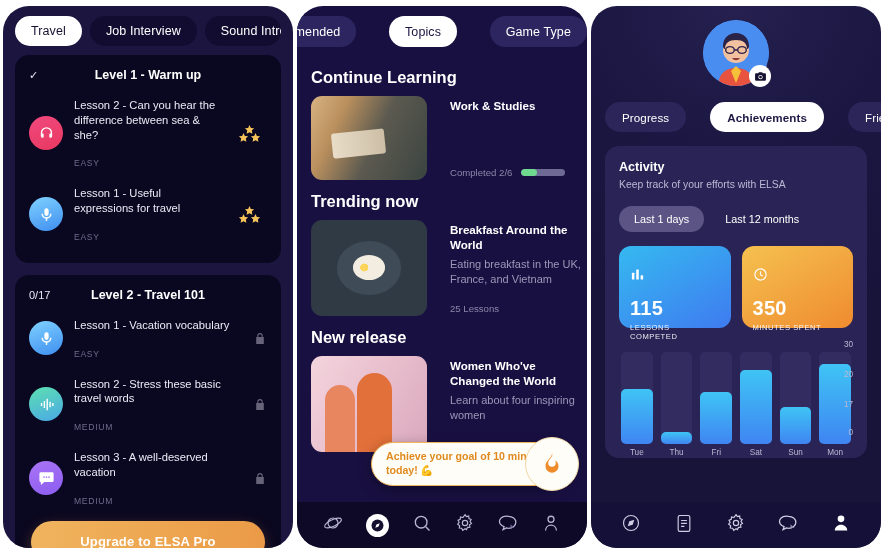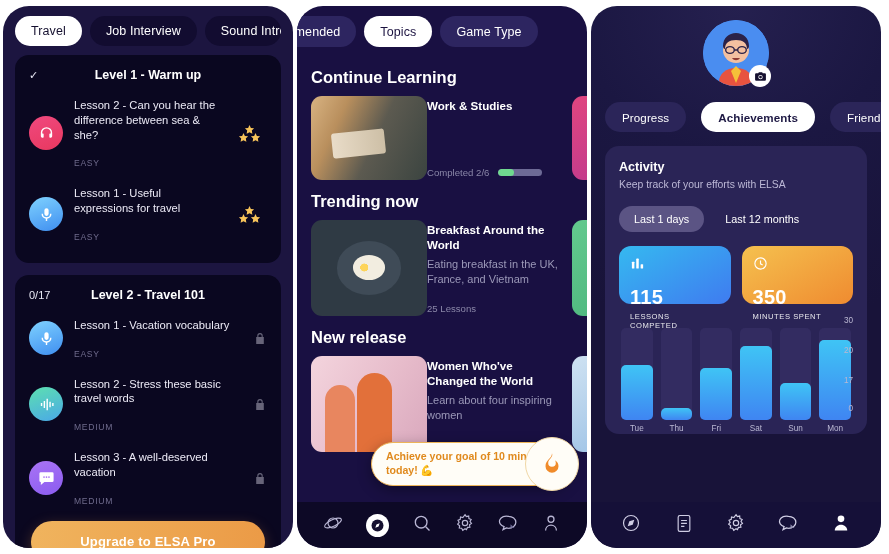--- a/index.html
+++ b/index.html
@@ -9,21 +9,21 @@
   .stage { position:relative; width:889px; height:554px; display:flex; gap:4px; padding:6px 3px; }
 
   .phone {
     position:relative; width:290px; height:542px; border-radius:26px;
     overflow:hidden; flex:0 0 290px;
   }
   
   .p1 { background:#1c1540; }
   .p1-inner { position:absolute; inset:0; padding:10px 12px 0 12px; }
 
-  .chips { display:flex; gap:8px; align-items:center; margin-bottom:9px; }
+  .chips { display:flex; gap:8px; align-items:center; margin-bottom:9px;justify-content:space-between; }
   .chip {
     height:30px; padding:0 16px; border-radius:16px; display:flex; align-items:center;
     font-size:12.5px; color:#ffffff; background:#120c30; white-space:nowrap; letter-spacing:.1px;
   }
   .chip.active { background:#ffffff; color:#15102f; font-weight:400; }
   .chip.clipped { overflow:hidden; }
 
   .card {
     background:#0a0720; border-radius:14px; padding:10px 12px 12px 12px; margin-bottom:12px;
   }
@@ -63,21 +63,21 @@
 
   
   .p2 { background:#191042; }
   .p2-inner { position:absolute; inset:0; padding:10px 0 0 0; }
   .p2 .chips { padding:0 0 0 0; margin-left:-36px; }
   .p2 .chip { background:#2d2560; height:31px; }
   .p2 .chip.active { background:#fff; color:#1b1240; }
 
   .sec-title { font-size:16.5px; font-weight:bold; color:#fff; padding:12px 14px 9px 14px; }
   .hrow { display:flex; gap:10px; padding:0 0 0 14px; overflow:hidden; }
-  .hcard { flex:0 0 auto; display:flex; gap:0; }
+  .hcard { flex:0 0 auto; display:flex; gap:23px; }
   .thumb { width:116px; height:84px; border-radius:11px; overflow:hidden; position:relative; flex:0 0 116px; }
   .thumb-tall { width:116px; height:96px; }
   .meta { width:135px; padding-top:2px; position:relative; }
   .meta h4 { font-size:11.6px; font-weight:bold; color:#fff; line-height:1.3; }
   .meta p { font-size:11px; color:#9b98b8; line-height:1.38; margin-top:5px; }
   .meta .foot { font-size:9.6px; color:#8a87a8; position:absolute; bottom:2px; left:0; display:flex; align-items:center; gap:9px; }
   .pbar { width:44px; height:7px; border-radius:4px; background:#6d6a96; overflow:hidden; }
   .pbar i { display:block; height:100%; width:34%; background:#6fd98f; border-radius:4px; }
   .side-peek { width:40px; height:84px; border-radius:11px; flex:0 0 40px; }
 
@@ -111,35 +111,35 @@
   }
 
   
   .p3 { background:radial-gradient(120% 60% at 50% 0%, #25204f 0%, #1b1742 45%, #181339 100%); }
   .p3-inner { position:absolute; inset:0; padding:8px 14px 0 14px; }
   .avatar-wrap { display:flex; justify-content:center; margin-top:6px; position:relative; }
   .avatar { width:66px; height:66px; border-radius:50%; background:#4a8df0; overflow:hidden; position:relative; }
   .cam { position:absolute; right:-2px; bottom:-1px; width:22px; height:22px; border-radius:50%;
          background:#fff; display:flex; align-items:center; justify-content:center; }
 
-  .p3 .chips { justify-content:space-between; margin-top:16px; margin-bottom:14px; gap:15px; }
+  .p3 .chips { justify-content:space-between; margin-top:16px; margin-bottom:14px; gap:24px; }
   .p3 .chip { background:#2b2559; height:30px; padding:0 17px; font-size:11.6px; }
   .p3 .chip.active { background:#fff; color:#1d1843; font-weight:bold; }
 
   .act-card { background:#2a2456; border-radius:14px; padding:14px 14px 14px 14px; }
   .act-card h3 { font-size:12.6px; font-weight:bold; color:#fff; }
   .act-card .sub { font-size:10.4px; color:#bcb8d6; margin-top:5px; }
 
   .seg { display:flex; align-items:center; gap:6px; margin:16px 0 14px 0; }
   .seg .s { height:26px; padding:0 15px; border-radius:13px; font-size:10.8px; color:#fff;
             display:flex; align-items:center; }
   .seg .s.on { background:#5b5484; }
 
   .stats { display:flex; gap:11px; }
-  .stat { flex:1; height:58px; border-radius:12px; padding:10px 11px; position:relative; color:#fff; }
+  .stat { flex:1; height:82px; border-radius:12px; padding:21px 11px; position:relative; color:#fff; }
   .stat.blue { background:linear-gradient(150deg,#35b9f0,#3f7bf0); }
   .stat.orange { background:linear-gradient(150deg,#f5c14f,#ef8b30); }
   .stat .big { font-size:20px; font-weight:bold; margin-top:11px; letter-spacing:.3px; }
   .stat .cap { font-size:7.6px; letter-spacing:.55px; margin-top:3px; color:rgba(255,255,255,.9); }
   .stat svg { width:15px; height:15px; }
 
   .chart { position:relative; height:100px; margin:16px 2px 0 2px; display:flex; align-items:flex-end; gap:8px; }
   .bcol { flex:1; position:relative; height:92px; }
   .btrack { position:absolute; inset:0; background:#332c61; border-radius:5px; }
   .bfill { position:absolute; left:0; right:0; bottom:0; border-radius:5px;

